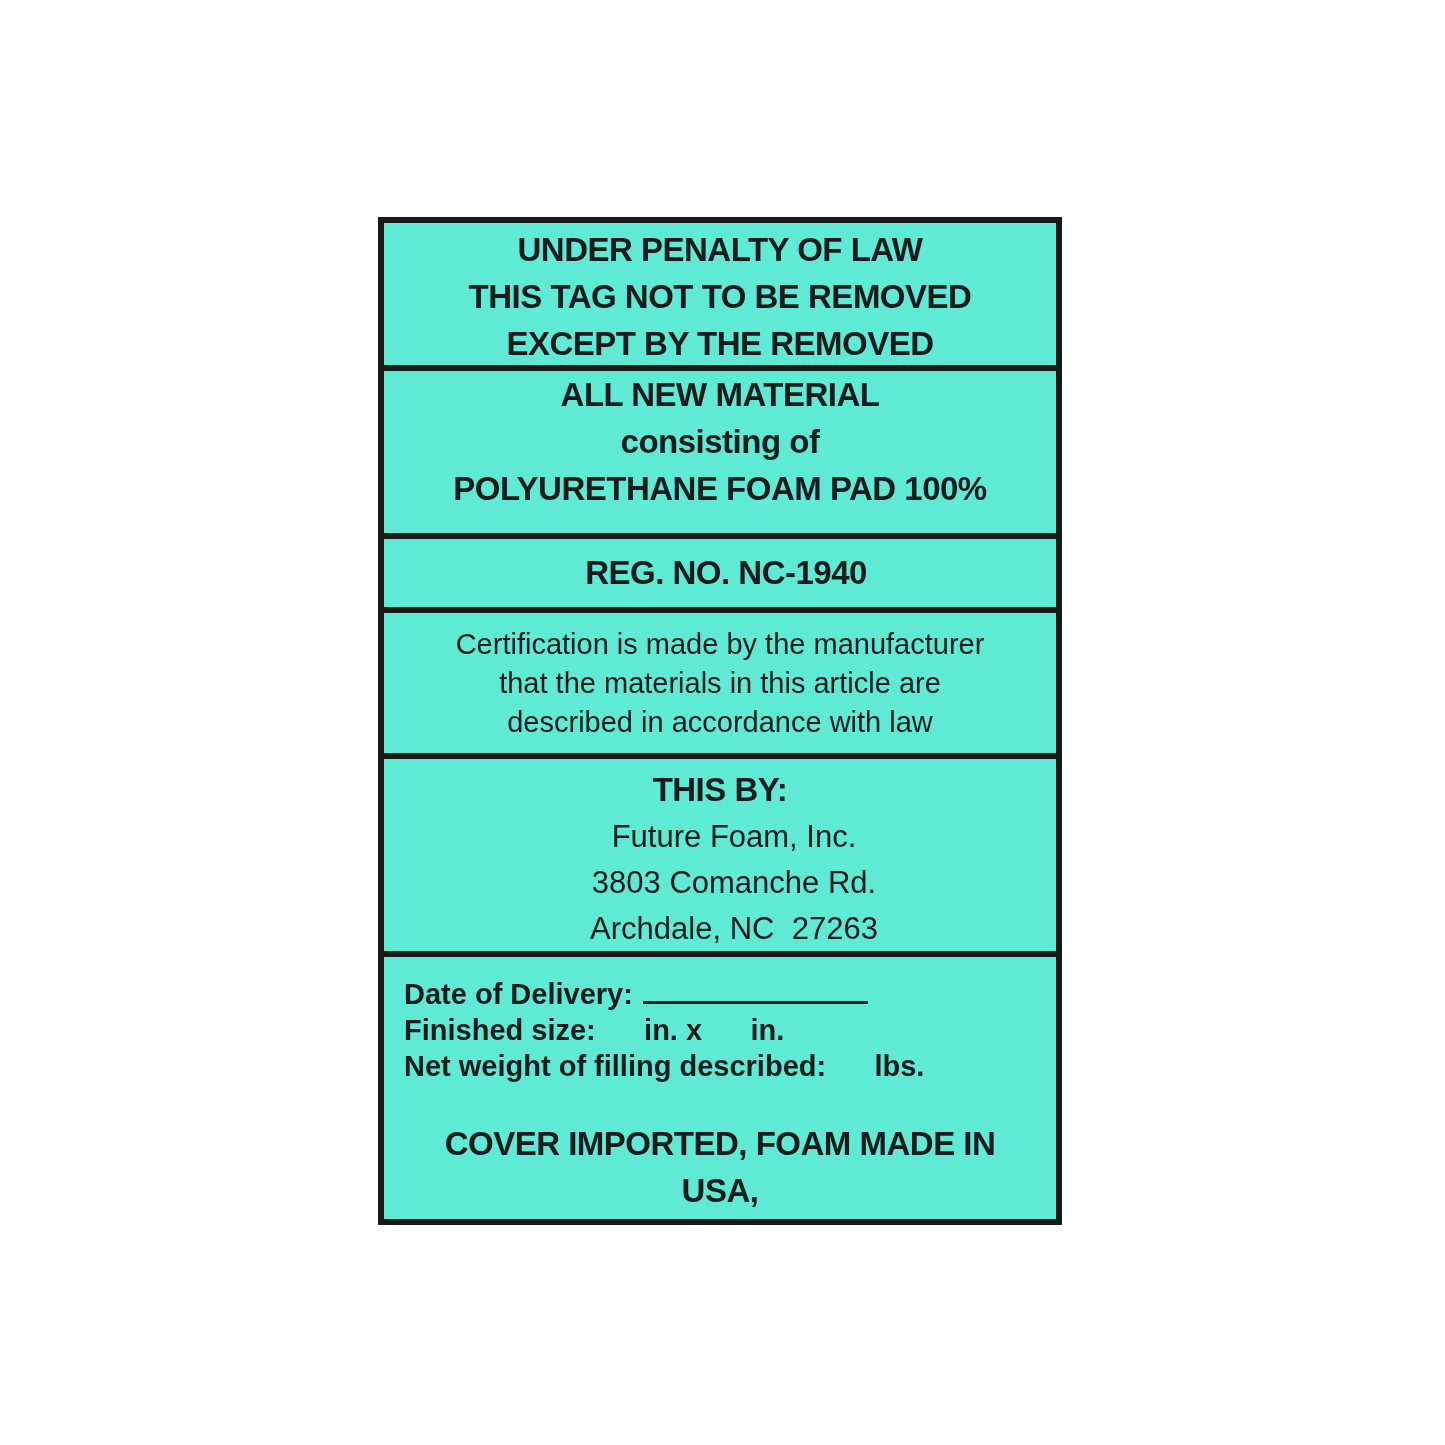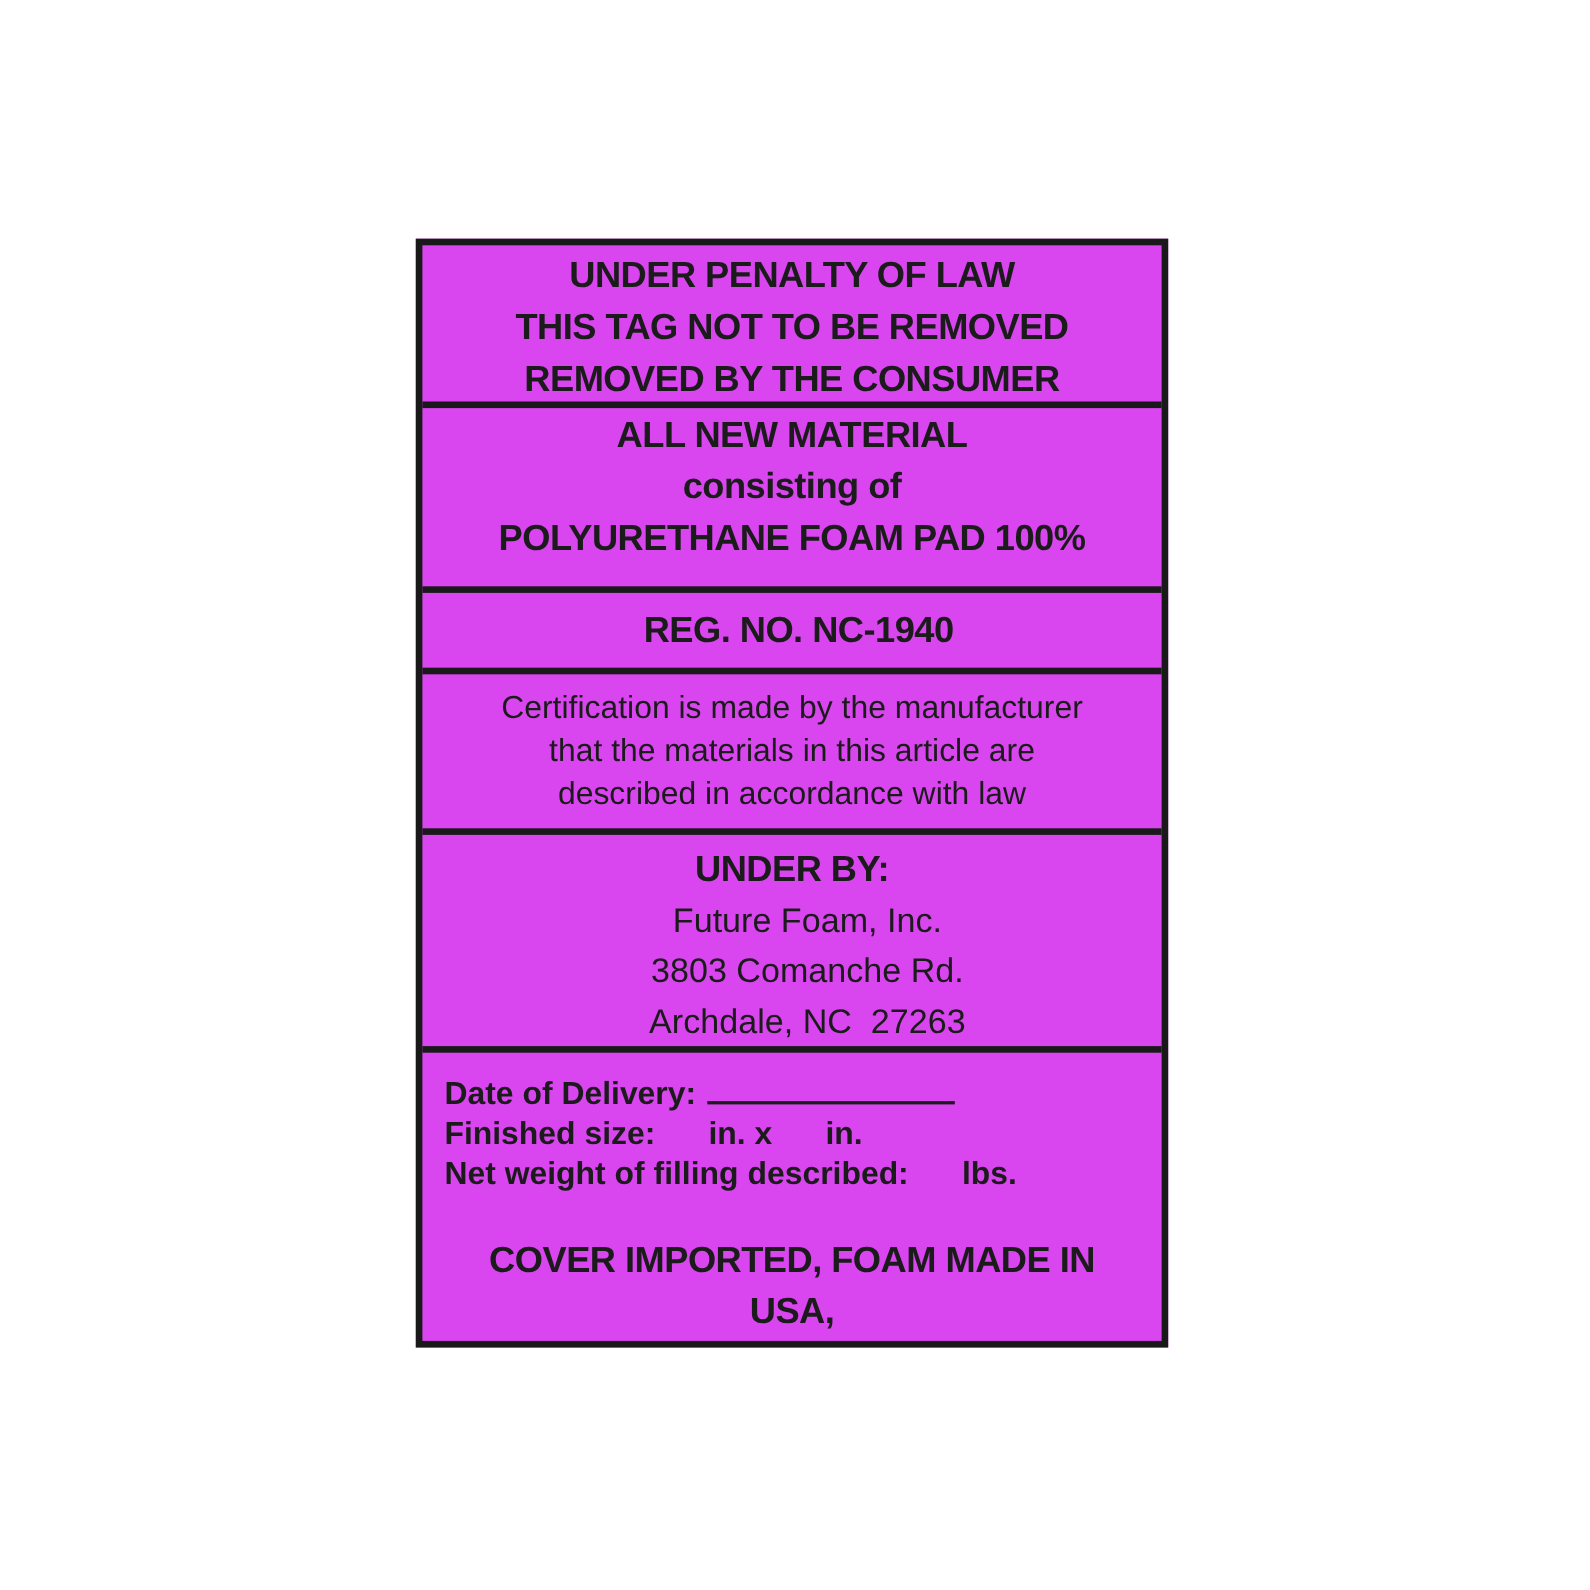--- a/index.html
+++ b/index.html
@@ -17,21 +17,21 @@
     background: #ffffff;
   }
   .law-label {
     position: absolute;
     left: 378px;
     top: 217px;
     width: 684px;
     height: 1008px;
     box-sizing: border-box;
     border: 6px solid #191919;
-    background: #d946ef;
+    background: #5eead4;
     color: #1b1b1b;
     display: flex;
     flex-direction: column;
   }
   .sec {
     box-sizing: border-box;
     border-bottom: 6px solid #191919;
     text-align: center;
     overflow: hidden;
   }
@@ -103,41 +103,41 @@
 </style>
 </head>
 <body>
 
 <div class="canvas">
   <div class="law-label">
 
     <section class="sec sec-penalty">
       <div class="hline">UNDER PENALTY OF LAW</div>
       <div class="hline">THIS TAG NOT TO BE REMOVED</div>
-      <div class="hline">REMOVED BY THE CONSUMER</div>
+      <div class="hline">EXCEPT BY THE REMOVED</div>
     </section>
 
     <section class="sec sec-material">
       <div class="hline">ALL NEW MATERIAL</div>
       <div class="hline">consisting of</div>
       <div class="hline">POLYURETHANE FOAM PAD 100%</div>
     </section>
 
     <section class="sec sec-reg">
       <div class="reg-line">REG. NO. NC-1940</div>
     </section>
 
     <section class="sec sec-cert">
       <div class="cert-line">Certification is made by the manufacturer</div>
       <div class="cert-line">that the materials in this article are</div>
       <div class="cert-line">described in accordance with law</div>
     </section>
 
     <section class="sec sec-madeby">
-      <div class="madeby-heading">UNDER BY:</div>
+      <div class="madeby-heading">THIS BY:</div>
       <div class="addr-line">Future Foam, Inc.</div>
       <div class="addr-line">3803 Comanche Rd.</div>
       <div class="addr-line">Archdale, NC  27263</div>
     </section>
 
     <section class="sec sec-details">
       <div class="detail-line"><span>Date of Delivery:</span><span class="fill-line"></span></div>
       <div class="detail-line">Finished size:      in. x      in.</div>
       <div class="detail-line">Net weight of filling described:      lbs.</div>
       <div class="origin-block">

